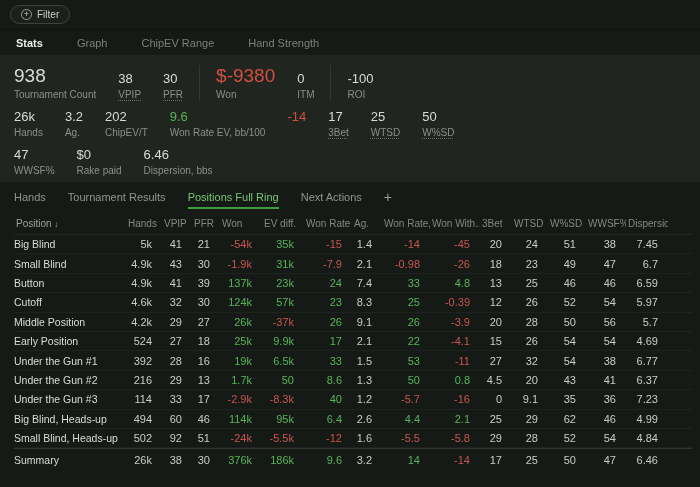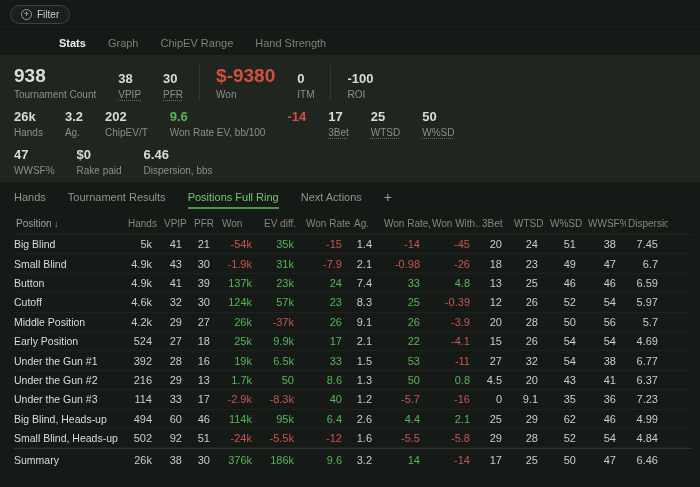--- a/index.html
+++ b/index.html
@@ -10,30 +10,30 @@
   .filter-bar{height:30px;display:flex;align-items:center;padding-left:10px;
     border-bottom:1px solid #101310;}
   .filter-btn{display:inline-flex;align-items:center;gap:5px;height:19px;padding:0 10px;
     border-radius:10px;border:1px solid #3e423e;background:#1c201c;color:#c9ccc9;
     font-size:10px;font-family:inherit;cursor:pointer;}
   .plus-circle{width:11px;height:11px;border:1px solid #969a96;border-radius:50%;
     display:inline-flex;align-items:center;justify-content:center;font-size:9px;
     line-height:9px;color:#c9ccc9;}
 
   
-  .top-tabs{display:flex;gap:22px;align-items:center;height:25px;padding-left:23px;margin-left:36px;}
+  .top-tabs{display:flex;gap:34px;align-items:center;height:25px;padding-left:16px;}
   .top-tab{font-size:11px;color:#7b807b;cursor:pointer;}
   .top-tab.active{color:#ebedeb;font-weight:bold;}
 
   
   .stats-panel{background:#21251f;padding:10px 14px 6px;}
   .stat-row{display:flex;gap:22px;align-items:flex-start;margin-bottom:9px;}
   .stat-row.r1{align-items:flex-end;}
   .stat-row:last-child{margin-bottom:0;}
-  .stat .val{font-size:13px;color:#d9dbd8;line-height:15px;white-space:nowrap;font-weight:bold;}
+  .stat .val{font-size:13px;color:#d9dbd8;line-height:15px;white-space:nowrap;}
   .stat.big .val{font-size:19px;line-height:21px;}
   .stat .lbl{font-size:10px;color:#8b8f8a;margin-top:3px;line-height:11px;}
   .lbl.u{text-decoration:underline dotted #6a6e6a;text-underline-offset:2px;}
   .lbl.wrap{max-width:92px;}
   .stat.c-red .val{color:var(--big-loss-red,#d34f42);}
   .stat.c-green .val{color:var(--positive-green,#57b457);}
   .vdiv{width:1px;align-self:stretch;background:#343830;margin:0 -6px;}
 
   
   .bottom-tabs{display:flex;gap:22px;align-items:center;height:27px;padding-left:14px;margin-top:1px;}

